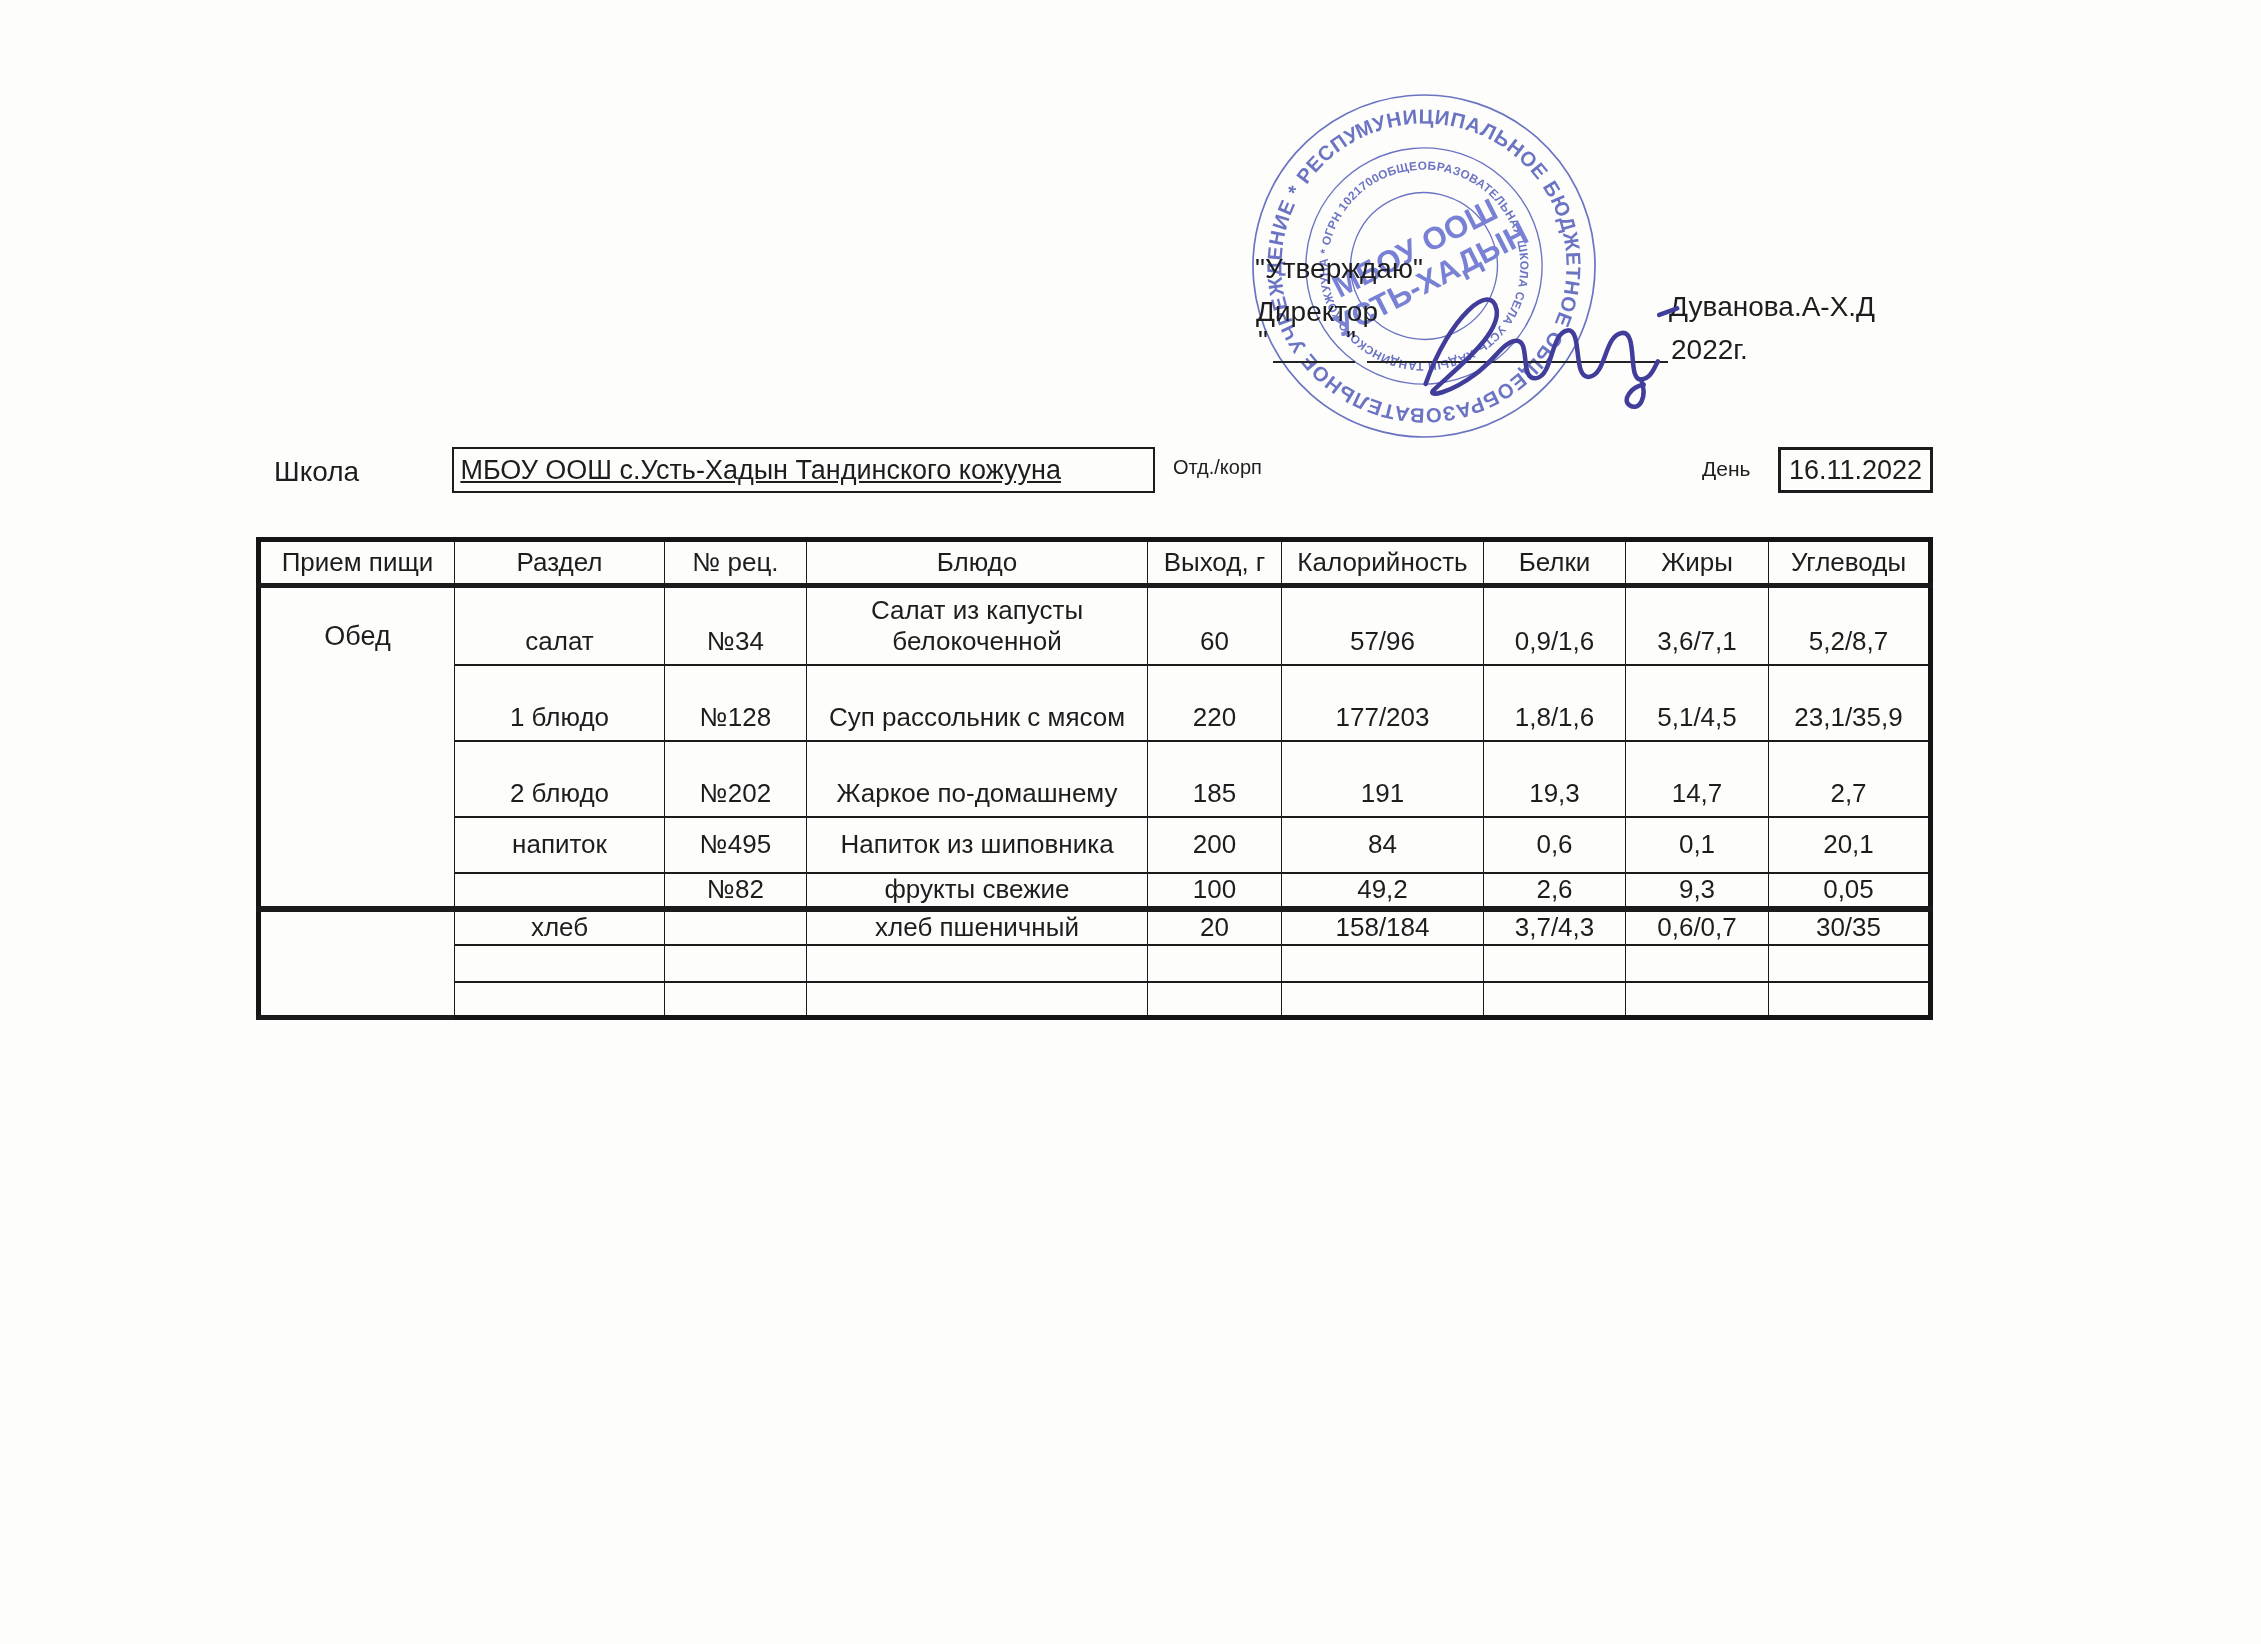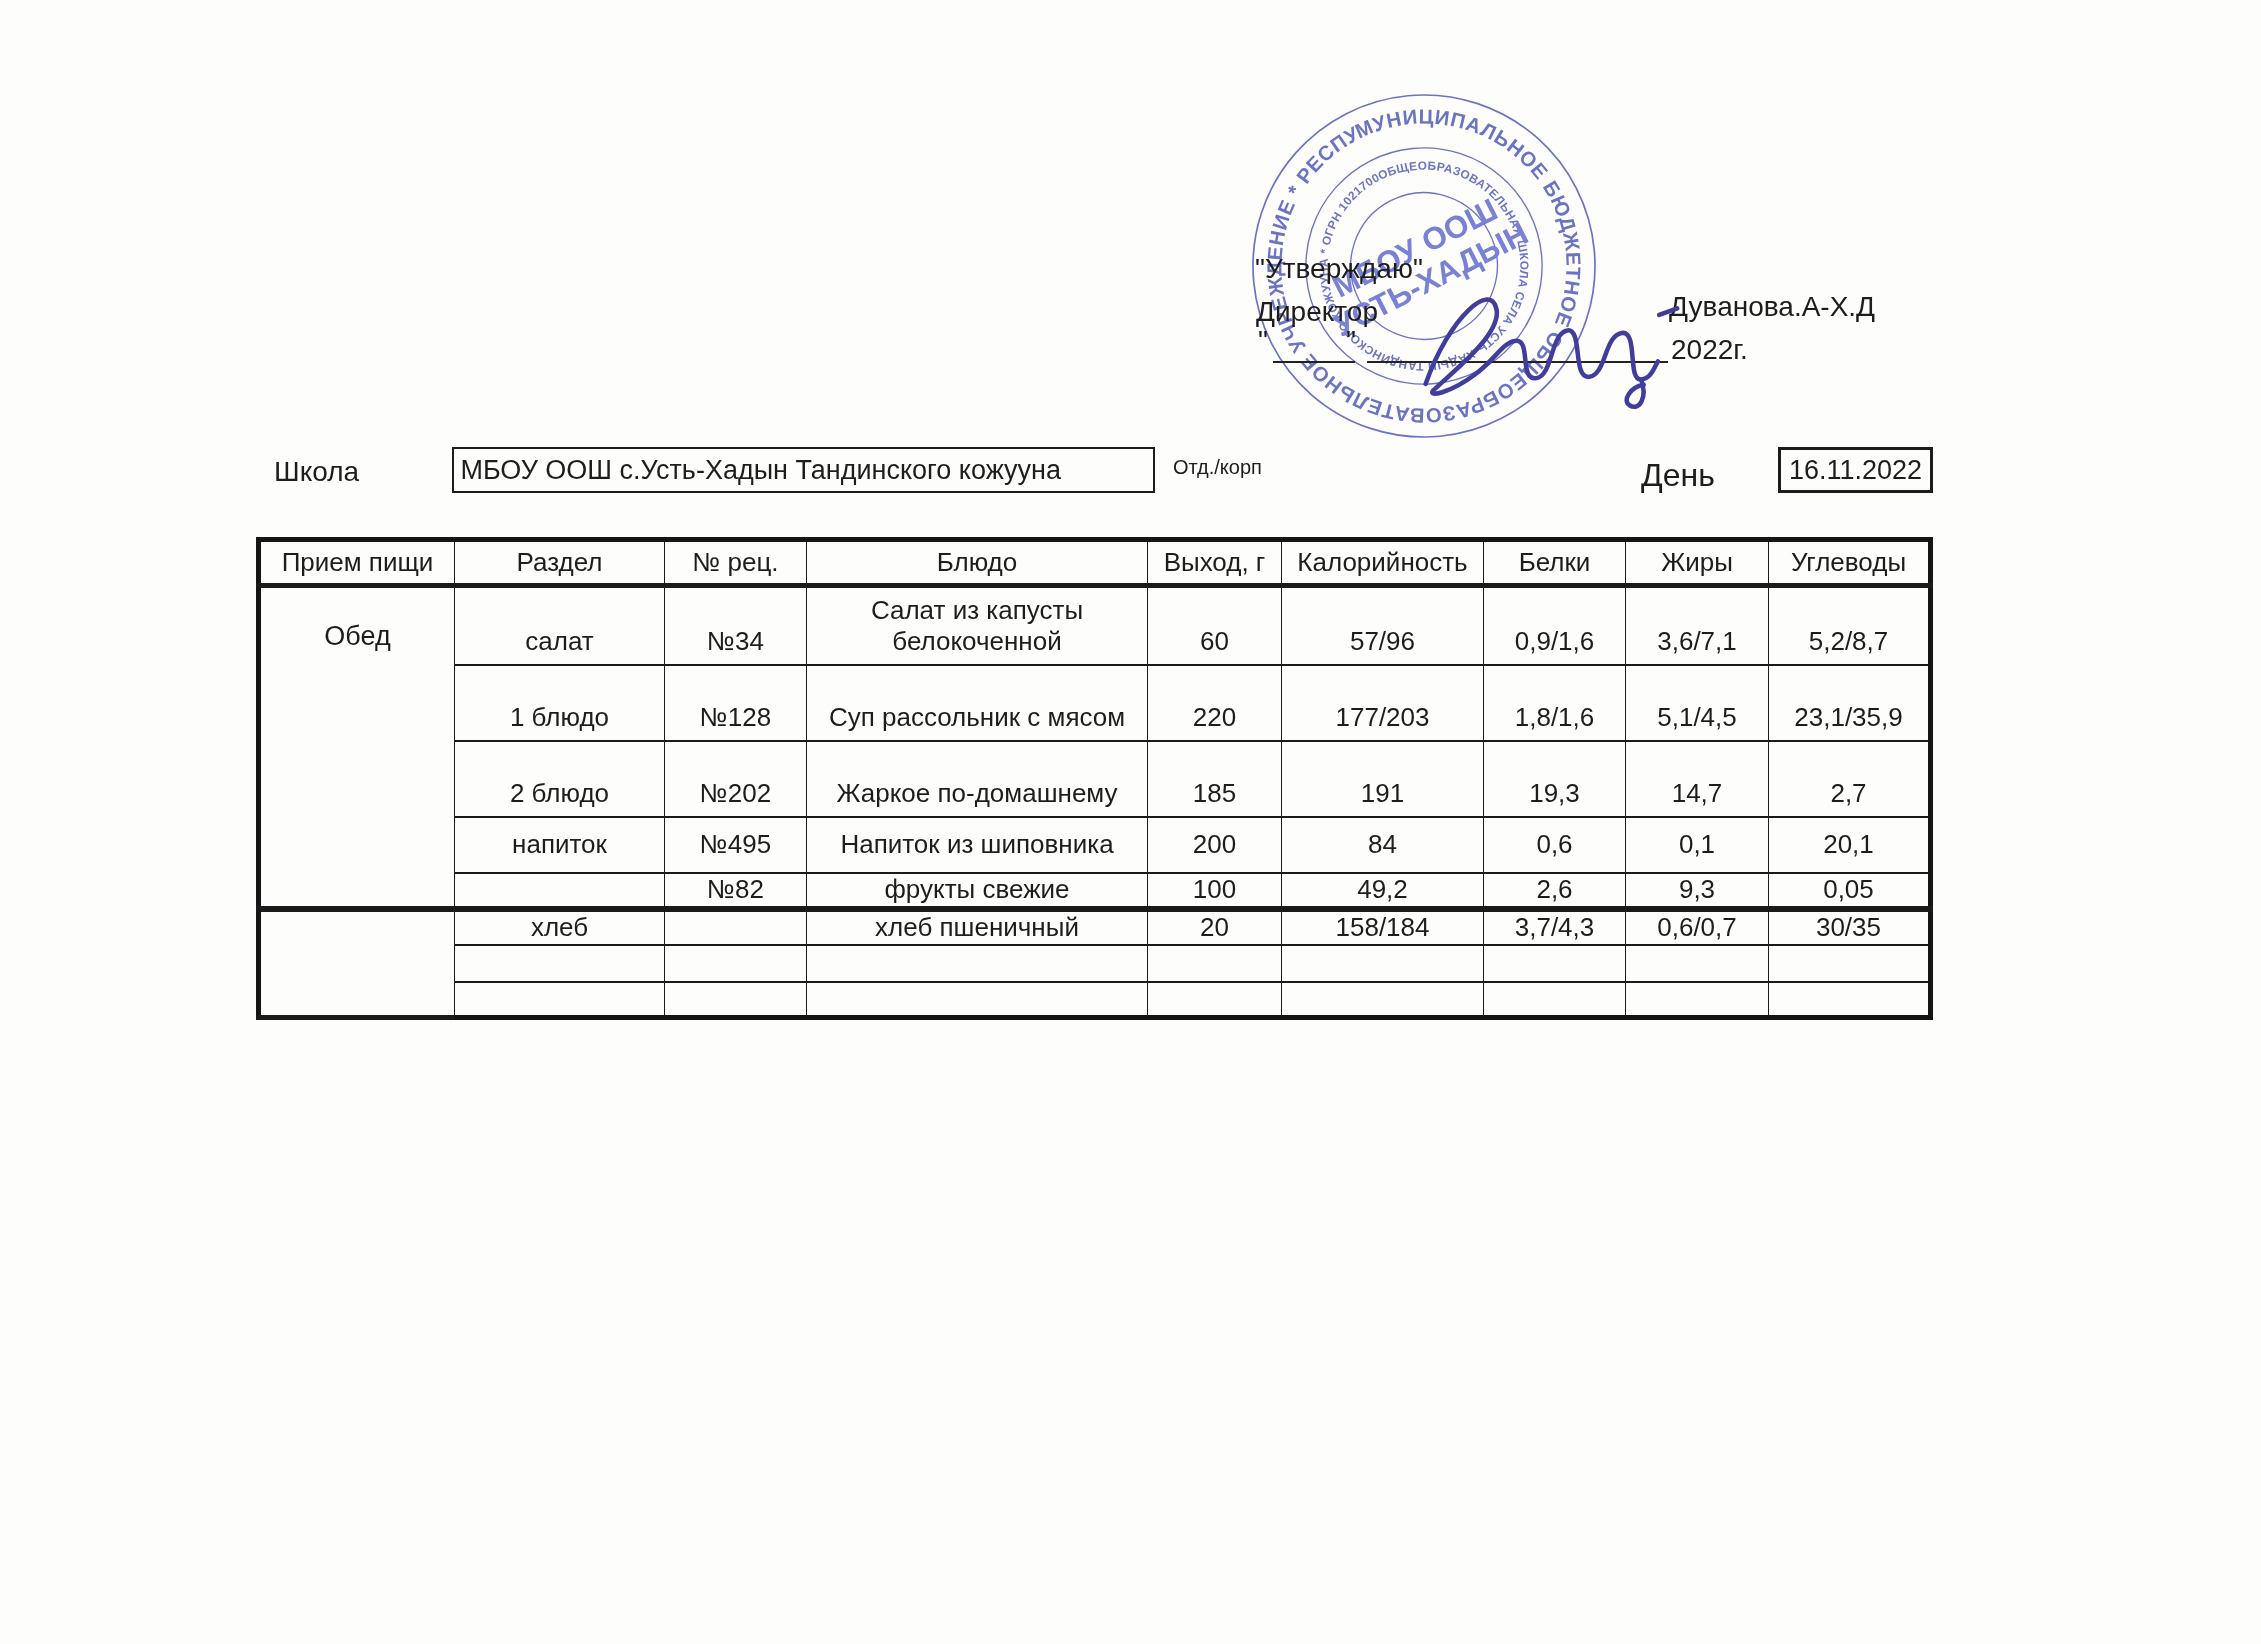--- a/index.html
+++ b/index.html
@@ -28,23 +28,23 @@
   .stamp{left:1234px;top:76px;width:380px;height:380px;opacity:.82;}
   .stamp text{font-family:"Liberation Sans", sans-serif;font-weight:bold;}
 
   
   .signature{left:1414px;top:271px;width:271px;height:142px;}
 
   
   .school-label{left:274px;top:456px;font-size:28px;}
   .school-box{left:452px;top:447px;width:703px;height:46px;border:2.6px solid #1c1c1c;
     display:flex;align-items:center;box-sizing:border-box;}
-  .school-box span{font-size:27px;padding-left:6.4px;white-space:nowrap;}
+  .school-box span{font-size:27px;padding-left:6.4px;white-space:nowrap;text-decoration:underline;}
   .dept-label{left:1161px;top:456px;font-size:20px;margin-left:12px;}
-  .day-label{left:1641px;top:457px;font-size:32px;}
+  .day-label{left:1702px;top:457px;font-size:21px;}
   .day-box{left:1778px;top:447px;width:155px;height:46px;border:3.2px solid #1c1c1c;
     display:flex;align-items:center;justify-content:center;box-sizing:border-box;text-align:center;}
   .day-box span{font-size:27px;}
 
   
   .menu-table{
     position:absolute;left:256px;top:537px;
     border-collapse:collapse;table-layout:fixed;
     width:1672px;
     border:5.2px solid #151515;

